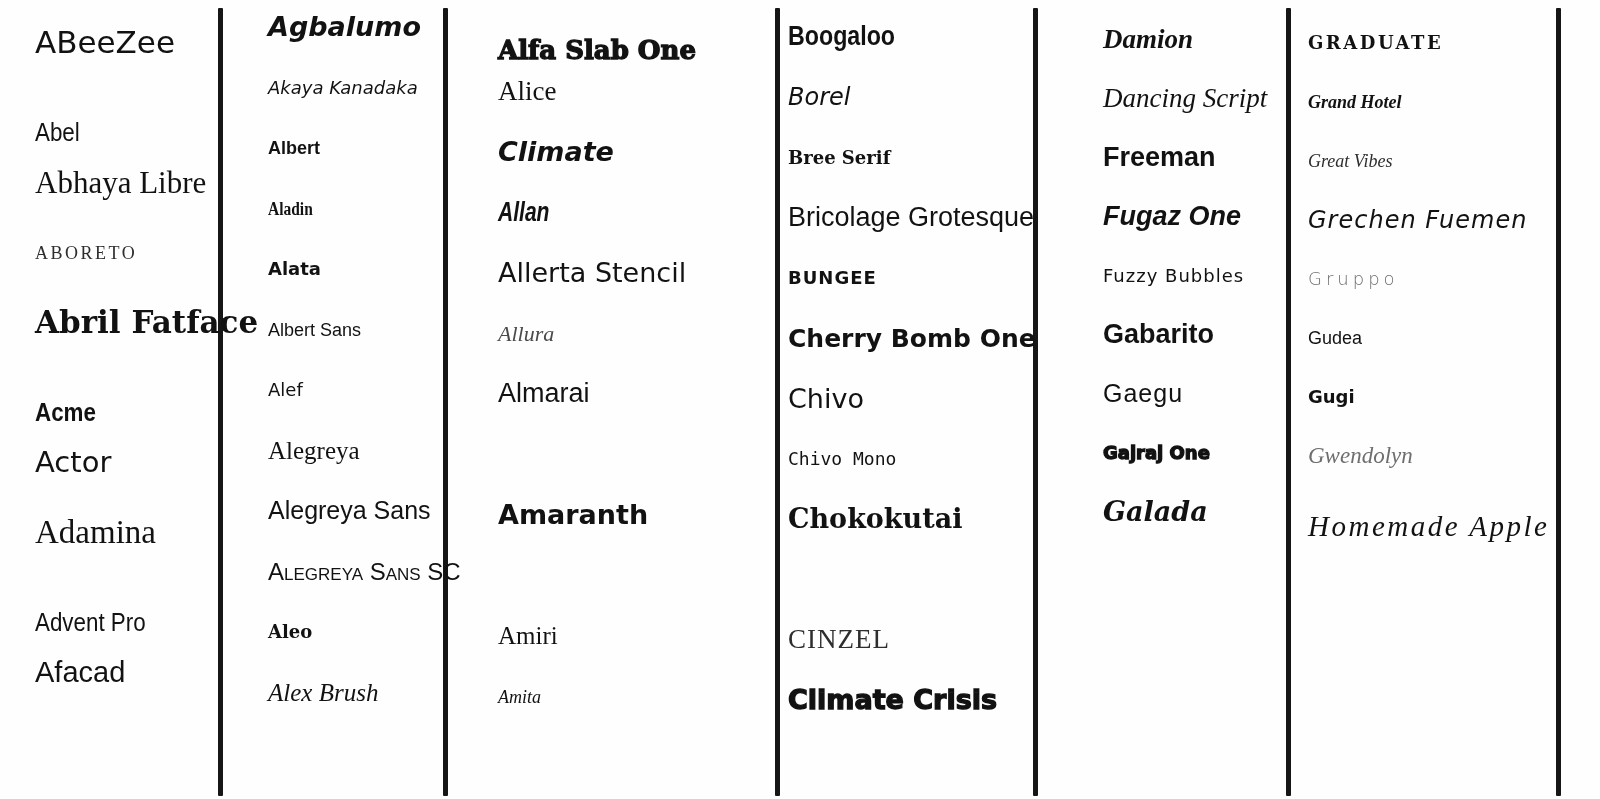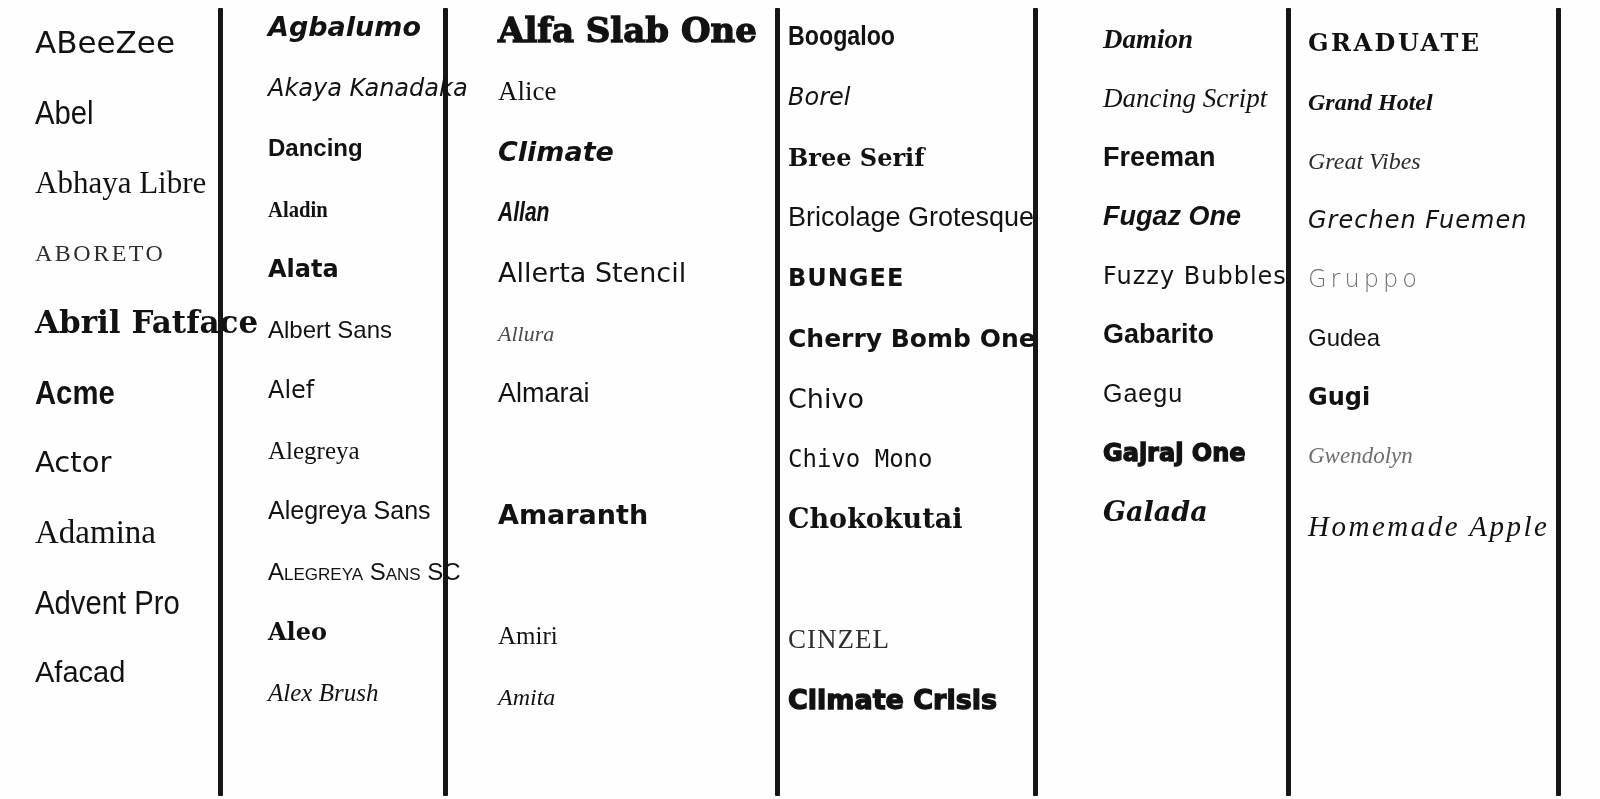--- a/index.html
+++ b/index.html
@@ -33,22 +33,22 @@
   .it{font-style:italic;}
   .w3{font-weight:300;} .w6{font-weight:600;} .w7{font-weight:700;} .w9{font-weight:900;}
   .sc{font-variant:small-caps;}
   .ls1{letter-spacing:1px;} .ls2{letter-spacing:2.5px;} .ls3{letter-spacing:4px;}
   .fat{-webkit-text-stroke:1.3px currentColor;}
   .gray{color:#6e6e6e;text-align:center;} .mgray{color:#4a4a4a;} .dgray{color:#2e2e2e;}
   .cond .t{transform:scaleX(.86);transform-origin:left center;}
   .xcond .t{transform:scaleX(.78);transform-origin:left center;}
 
   .s22{font-size:22px;} .s23{font-size:23px;} .s24{font-size:24px;}
-  .s25{font-size:25px;} .s26{font-size:24px;} .s27{font-size:27px;}
-  .s29{font-size:29px;} .s30{font-size:34px;} .s31{font-size:31px;}
+  .s25{font-size:25px;} .s26{font-size:18px;} .s27{font-size:27px;}
+  .s29{font-size:29px;} .s30{font-size:26px;margin-top:20px;} .s31{font-size:31px;}
   .s33{font-size:33px;}
 </style>
 </head>
 <body>
 
 <div id="board">
 
   <div class="divider" style="left:218px"></div>
   <div class="divider" style="left:443px"></div>
   <div class="divider" style="left:775px"></div>
@@ -64,21 +64,21 @@
       <div class="row dserif s31 w9" style="top: 323px;"><span class="t">Abril Fatface</span></div>
       <div class="row sans s30 w7 cond" style="top: 393px;"><span class="t">Acme</span></div>
       <div class="row dsans s29" style="top: 463px;"><span class="t">Actor</span></div>
       <div class="row serif s33" style="top: 533px;"><span class="t">Adamina</span></div>
       <div class="row sans s30 w3 cond" style="top: 603px;"><span class="t">Advent Pro</span></div>
       <div class="row sans s29" style="top: 673px;"><span class="t">Afacad</span></div>
     </div>
   <div class="col" id="c1" style="left:268px;width:174px">
       <div class="row dsans s27 w7 it" style="top: 27px;"><span class="t">Agbalumo</span></div>
       <div class="row dsans s26 it" style="top: 87.5px;"><span class="t">Akaya Kanadaka</span></div>
-      <div class="row sans s26 w6" style="top: 148px;"><span class="t">Dancing</span></div>
+      <div class="row sans s26 w6" style="top: 148px;"><span class="t">Albert</span></div>
       <div class="row serif s26 w6 cond" style="top: 208.5px;"><span class="t">Aladin</span></div>
       <div class="row dsans s26 w6" style="top: 269px; text-align: center;"><span class="t">Alata</span></div>
       <div class="row sans s26" style="top: 329.5px;"><span class="t">Albert Sans</span></div>
       <div class="row dsans s26" style="top: 390px;"><span class="t">Alef</span></div>
       <div class="row serif s25" style="top: 450.5px;"><span class="t">Alegreya</span></div>
       <div class="row sans s25" style="top: 511px;"><span class="t">Alegreya Sans</span></div>
       <div class="row sans s24 sc" style="top: 571.5px;"><span class="t">Alegreya Sans SC</span></div>
       <div class="row dserif s26 w6" style="top: 632px;"><span class="t">Aleo</span></div>
       <div class="row serif s25 it" style="top: 692.5px;"><span class="t">Alex Brush</span></div>
     </div>

